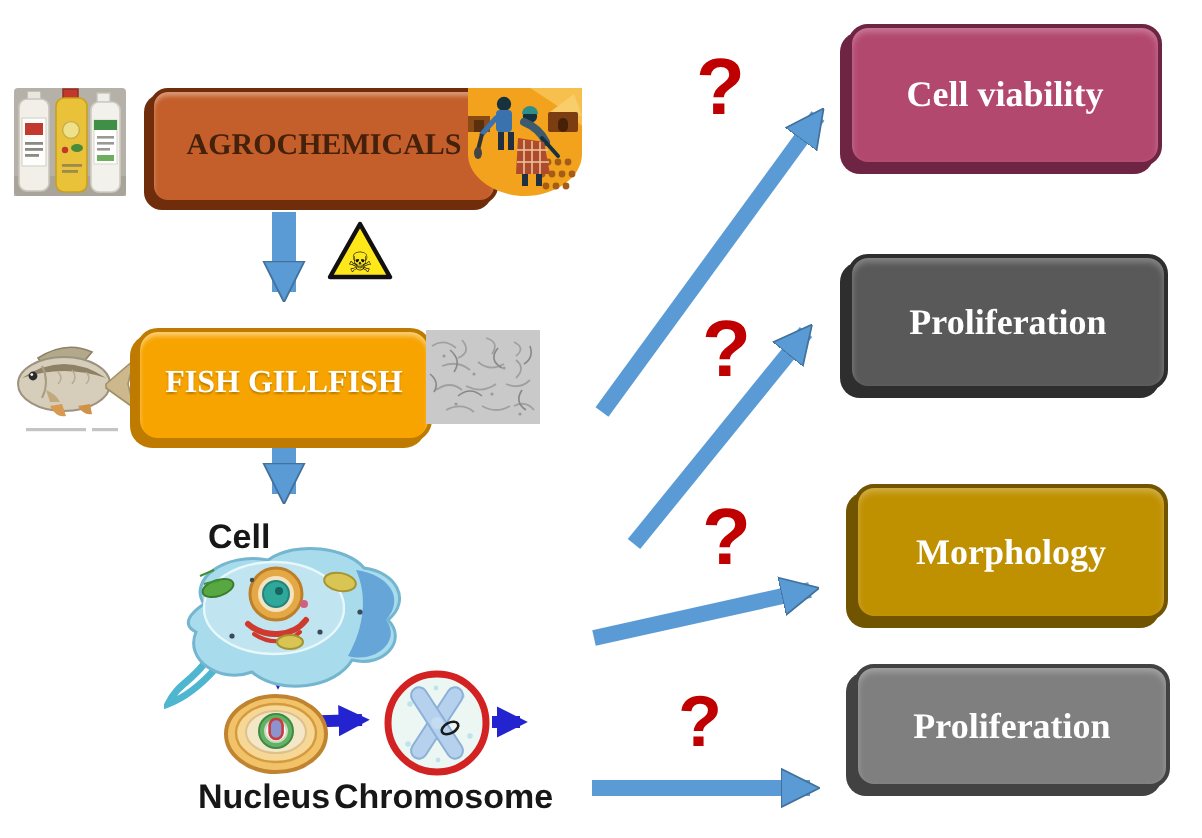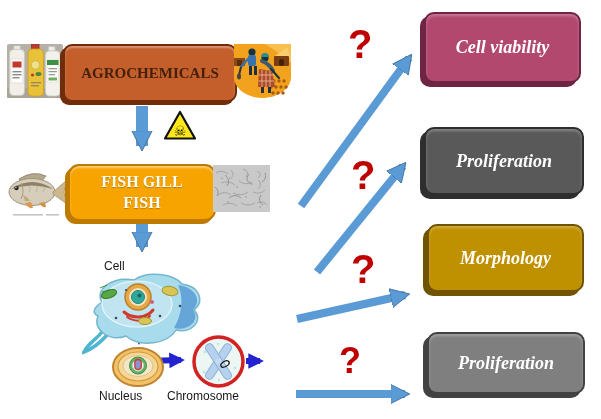--- a/index.html
+++ b/index.html
@@ -5,38 +5,38 @@
   html,body{margin:0;padding:0;background:#ffffff;}
   .canvas{position:relative;width:601px;height:419px;background:#ffffff;overflow:hidden;
           font-family:"Liberation Sans",sans-serif;}
   .abs{position:absolute;}
   svg{display:block;}
 
   
   .outcome-box{position:absolute;border:2.5px solid;border-radius:10px;
     display:flex;align-items:center;justify-content:center;
     color:#fff;font-family:"Liberation Serif",serif;font-weight:bold;font-size:18px;
-    box-shadow:-4px 4px 0 var(--edge), inset 0 2px 3px rgba(255,255,255,.28);font-style:italic;}
+    box-shadow:-4px 4px 0 var(--edge), inset 0 2px 3px rgba(255,255,255,.28);}
 
   
-  .agro-box{position:absolute;left:63px;top:44px;width:170px;height:54px;border-radius:9px;
+  .agro-box{position:absolute;left:75px;top:44px;width:170px;height:54px;border-radius:9px;
     background:var(--agro_fill);border:2.5px solid var(--agro_edge);
     box-shadow:-3px 3px 0 var(--agro_edge), inset 0 2px 2px rgba(255,255,255,.35);
     display:flex;flex-direction:column;align-items:center;justify-content:center;
     color:var(--agro_text);font-family:"Liberation Serif",serif;font-weight:bold;font-size:15px;line-height:1.35;}
   .fish-box{position:absolute;left:68px;top:164px;width:144px;height:53px;border-radius:11px;
     background:var(--fishbox_fill);border:2.5px solid var(--fishbox_edge);
     box-shadow:-3px 3px 0 var(--fishbox_edge), inset 0 2px 2px rgba(255,255,255,.45);
-    display:flex;flex-direction:column;align-items:center;justify-content:center;
+    display:flex;flex-direction:row;align-items:center;justify-content:center;
     color:var(--box_text);font-family:"Liberation Serif",serif;font-weight:bold;font-size:16px;line-height:1.3;
     text-shadow:0 1px 1px rgba(0,0,0,.25);}
 
   .qmark{position:absolute;color:var(--question_red);font-weight:bold;font-size:40px;line-height:1;
     font-family:"Liberation Sans",sans-serif;}
-  .small-label{position:absolute;color:#171717;font-size:12px;line-height:1;}
+  .small-label{position:absolute;color:#171717;font-size:17px;line-height:1;font-weight:bold;}
 </style>
 </head>
 <body>
 
 <div class="canvas">
 
   <svg class="abs" style="left:0;top:0" width="601" height="419" viewBox="0 0 601 419">
     <defs>
       <marker id="headBlue" viewBox="0 0 4 4" refX="3" refY="2" markerUnits="strokeWidth" markerWidth="2.4" markerHeight="2.8" orient="auto">
           <path d="M0,0 L4,2 L0,4 Z" style="fill:var(--arrow_blue);stroke:var(--arrow_blue_edge);stroke-width:.18"></path>
@@ -262,20 +262,20 @@
   <div class="qmark" style="left:351px;top:155px;">?</div>
   <div class="qmark" style="left:351px;top:249px;">?</div>
   <div class="qmark" style="left:339px;top:343px;font-size:36px;">?</div>
 
   <div class="outcome-box" style="left: 424px; top: 12px; width: 153px; height: 67px; background-color: rgb(179, 72, 111); border-color: rgb(110, 36, 67); --edge: #6e2443;">
     <span>Cell viability</span>
   </div>
   <div class="outcome-box" style="left: 424px; top: 127px; width: 156px; height: 64px; background-color: rgb(89, 89, 89); border-color: rgb(46, 46, 46); --edge: #2e2e2e;">
     <span>Proliferation</span>
   </div>
-  <div class="outcome-box" style="left: 427px; top: 224px; width: 153px; height: 64px; background-color: rgb(191, 144, 0); border-color: rgb(112, 84, 0); --edge: #705400;">
+  <div class="outcome-box" style="left: 427px; top: 242px; width: 153px; height: 64px; background-color: rgb(191, 144, 0); border-color: rgb(112, 84, 0); --edge: #705400;">
     <span>Morphology</span>
   </div>
   <div class="outcome-box" style="left: 427px; top: 332px; width: 154px; height: 58px; background-color: rgb(127, 127, 127); border-color: rgb(66, 66, 66); --edge: #424242;">
     <span>Proliferation</span>
   </div>
 
 </div>
 
 </body></html>

